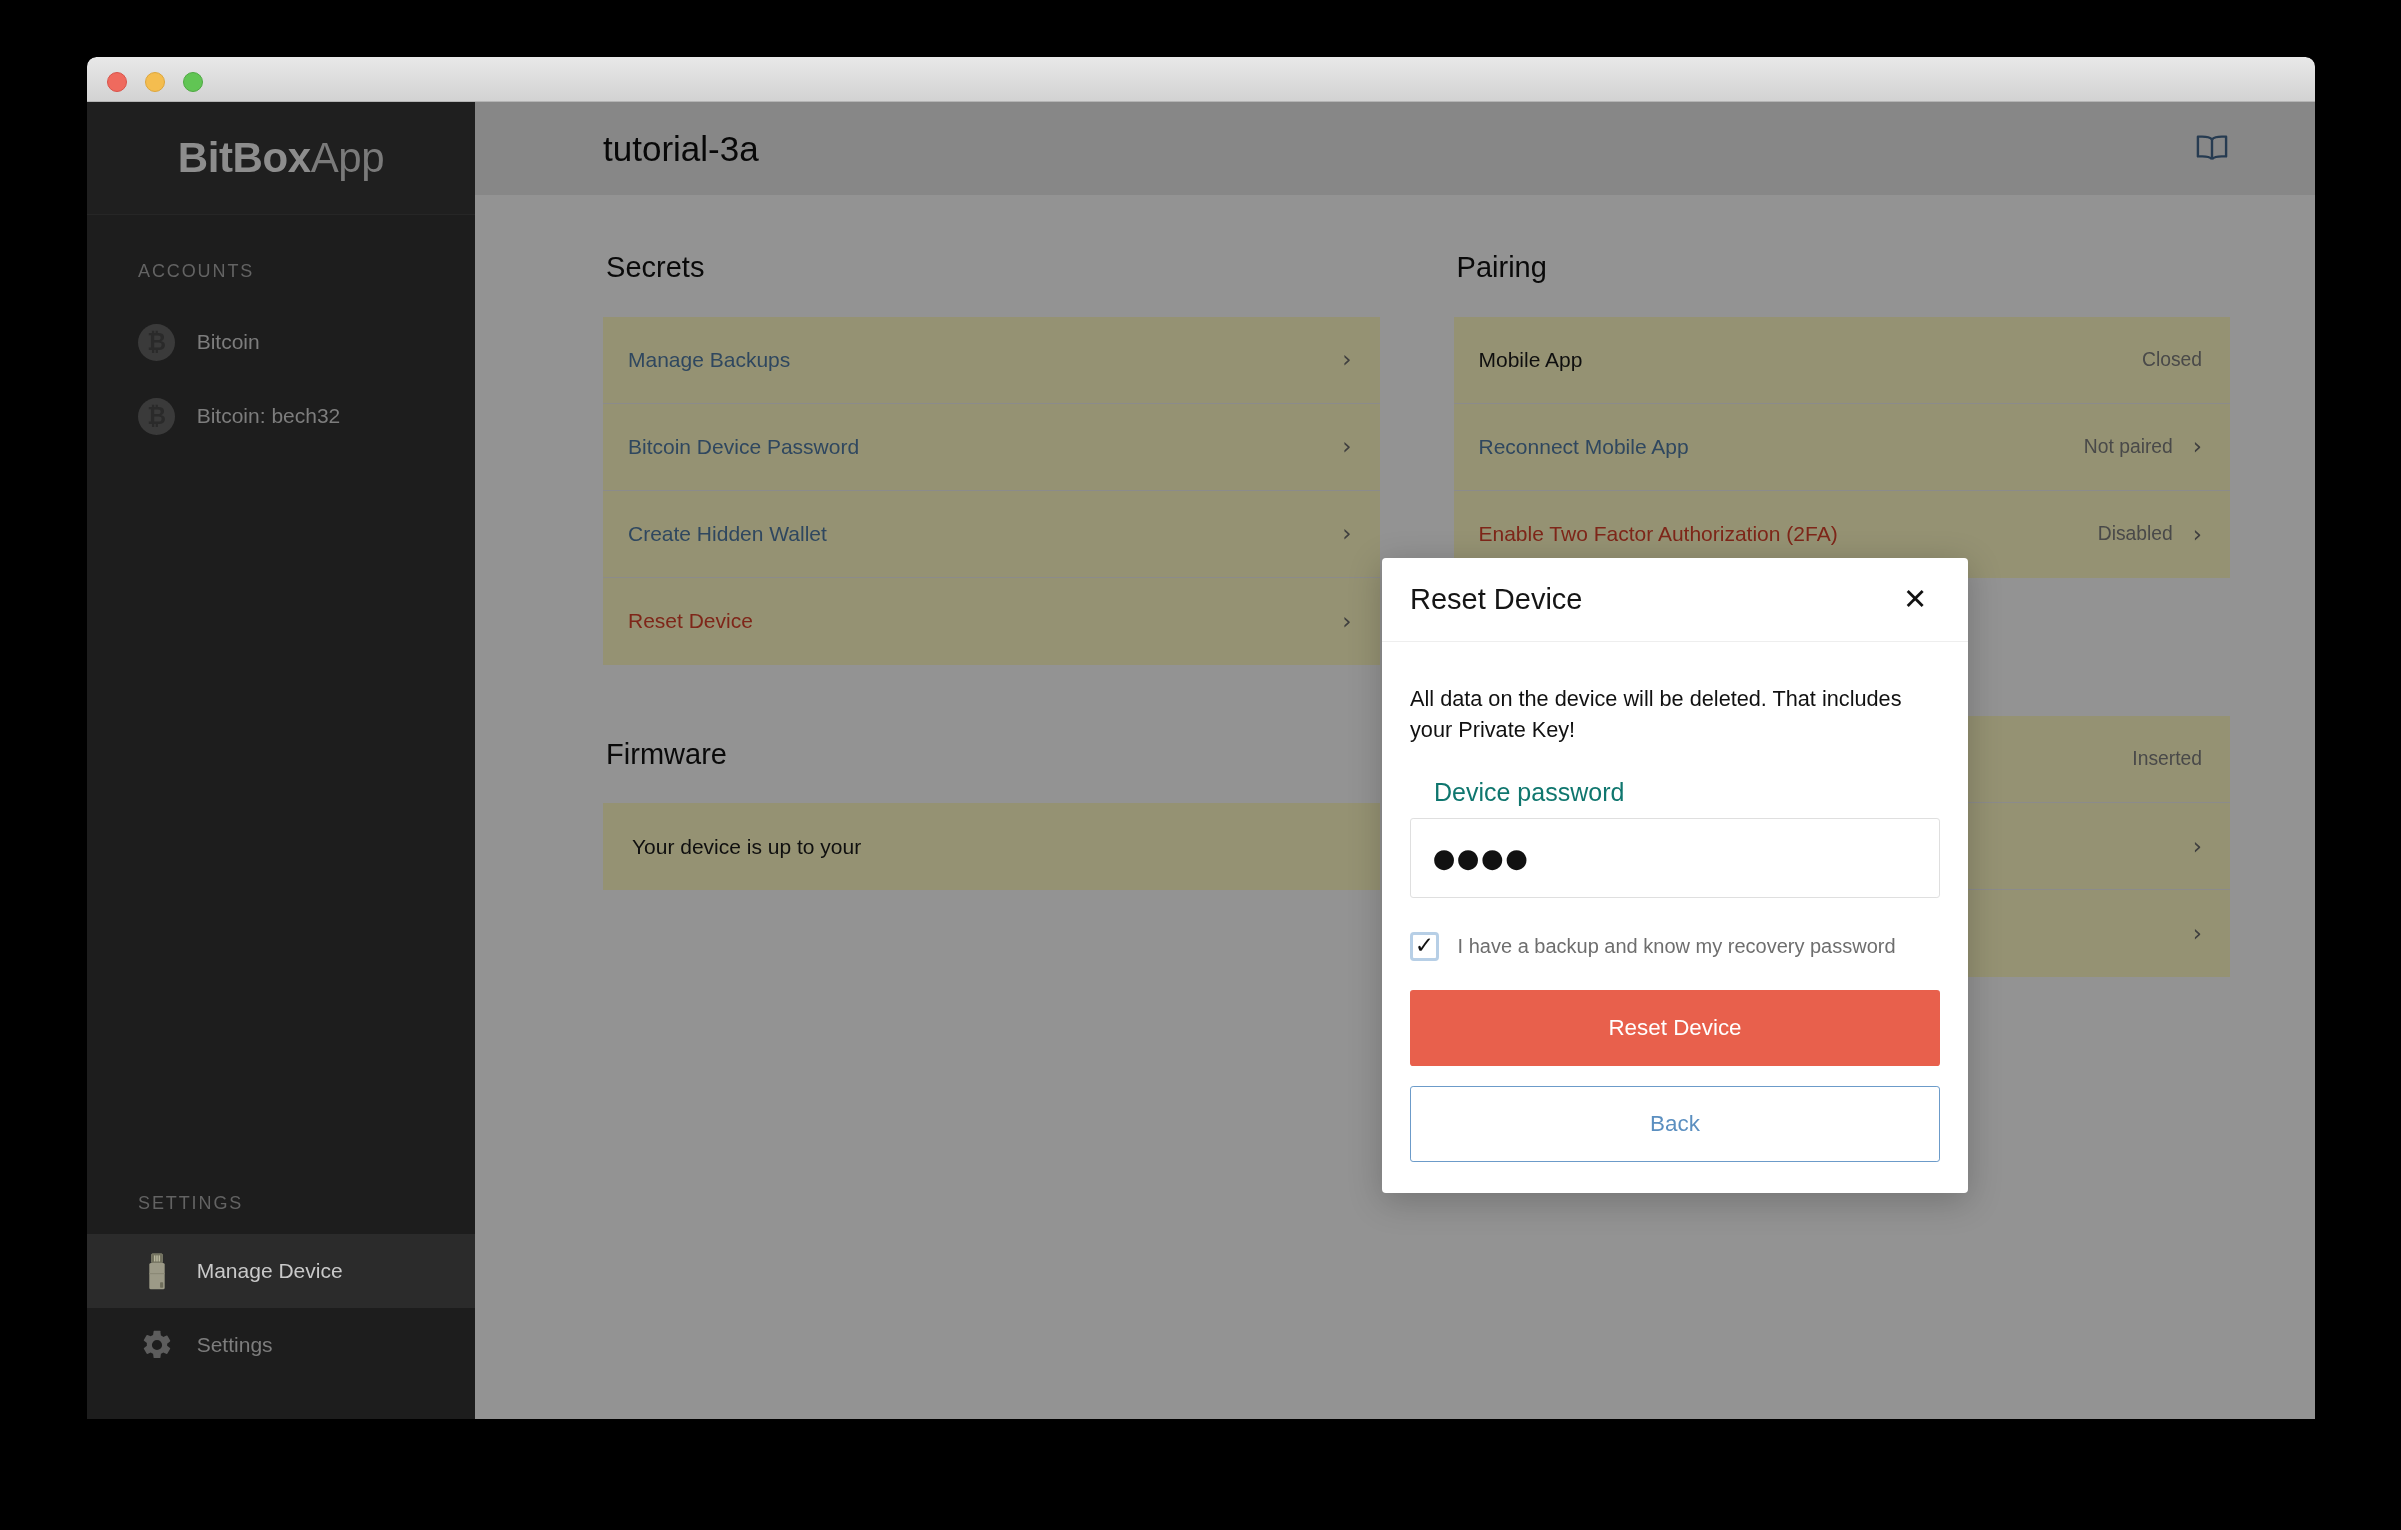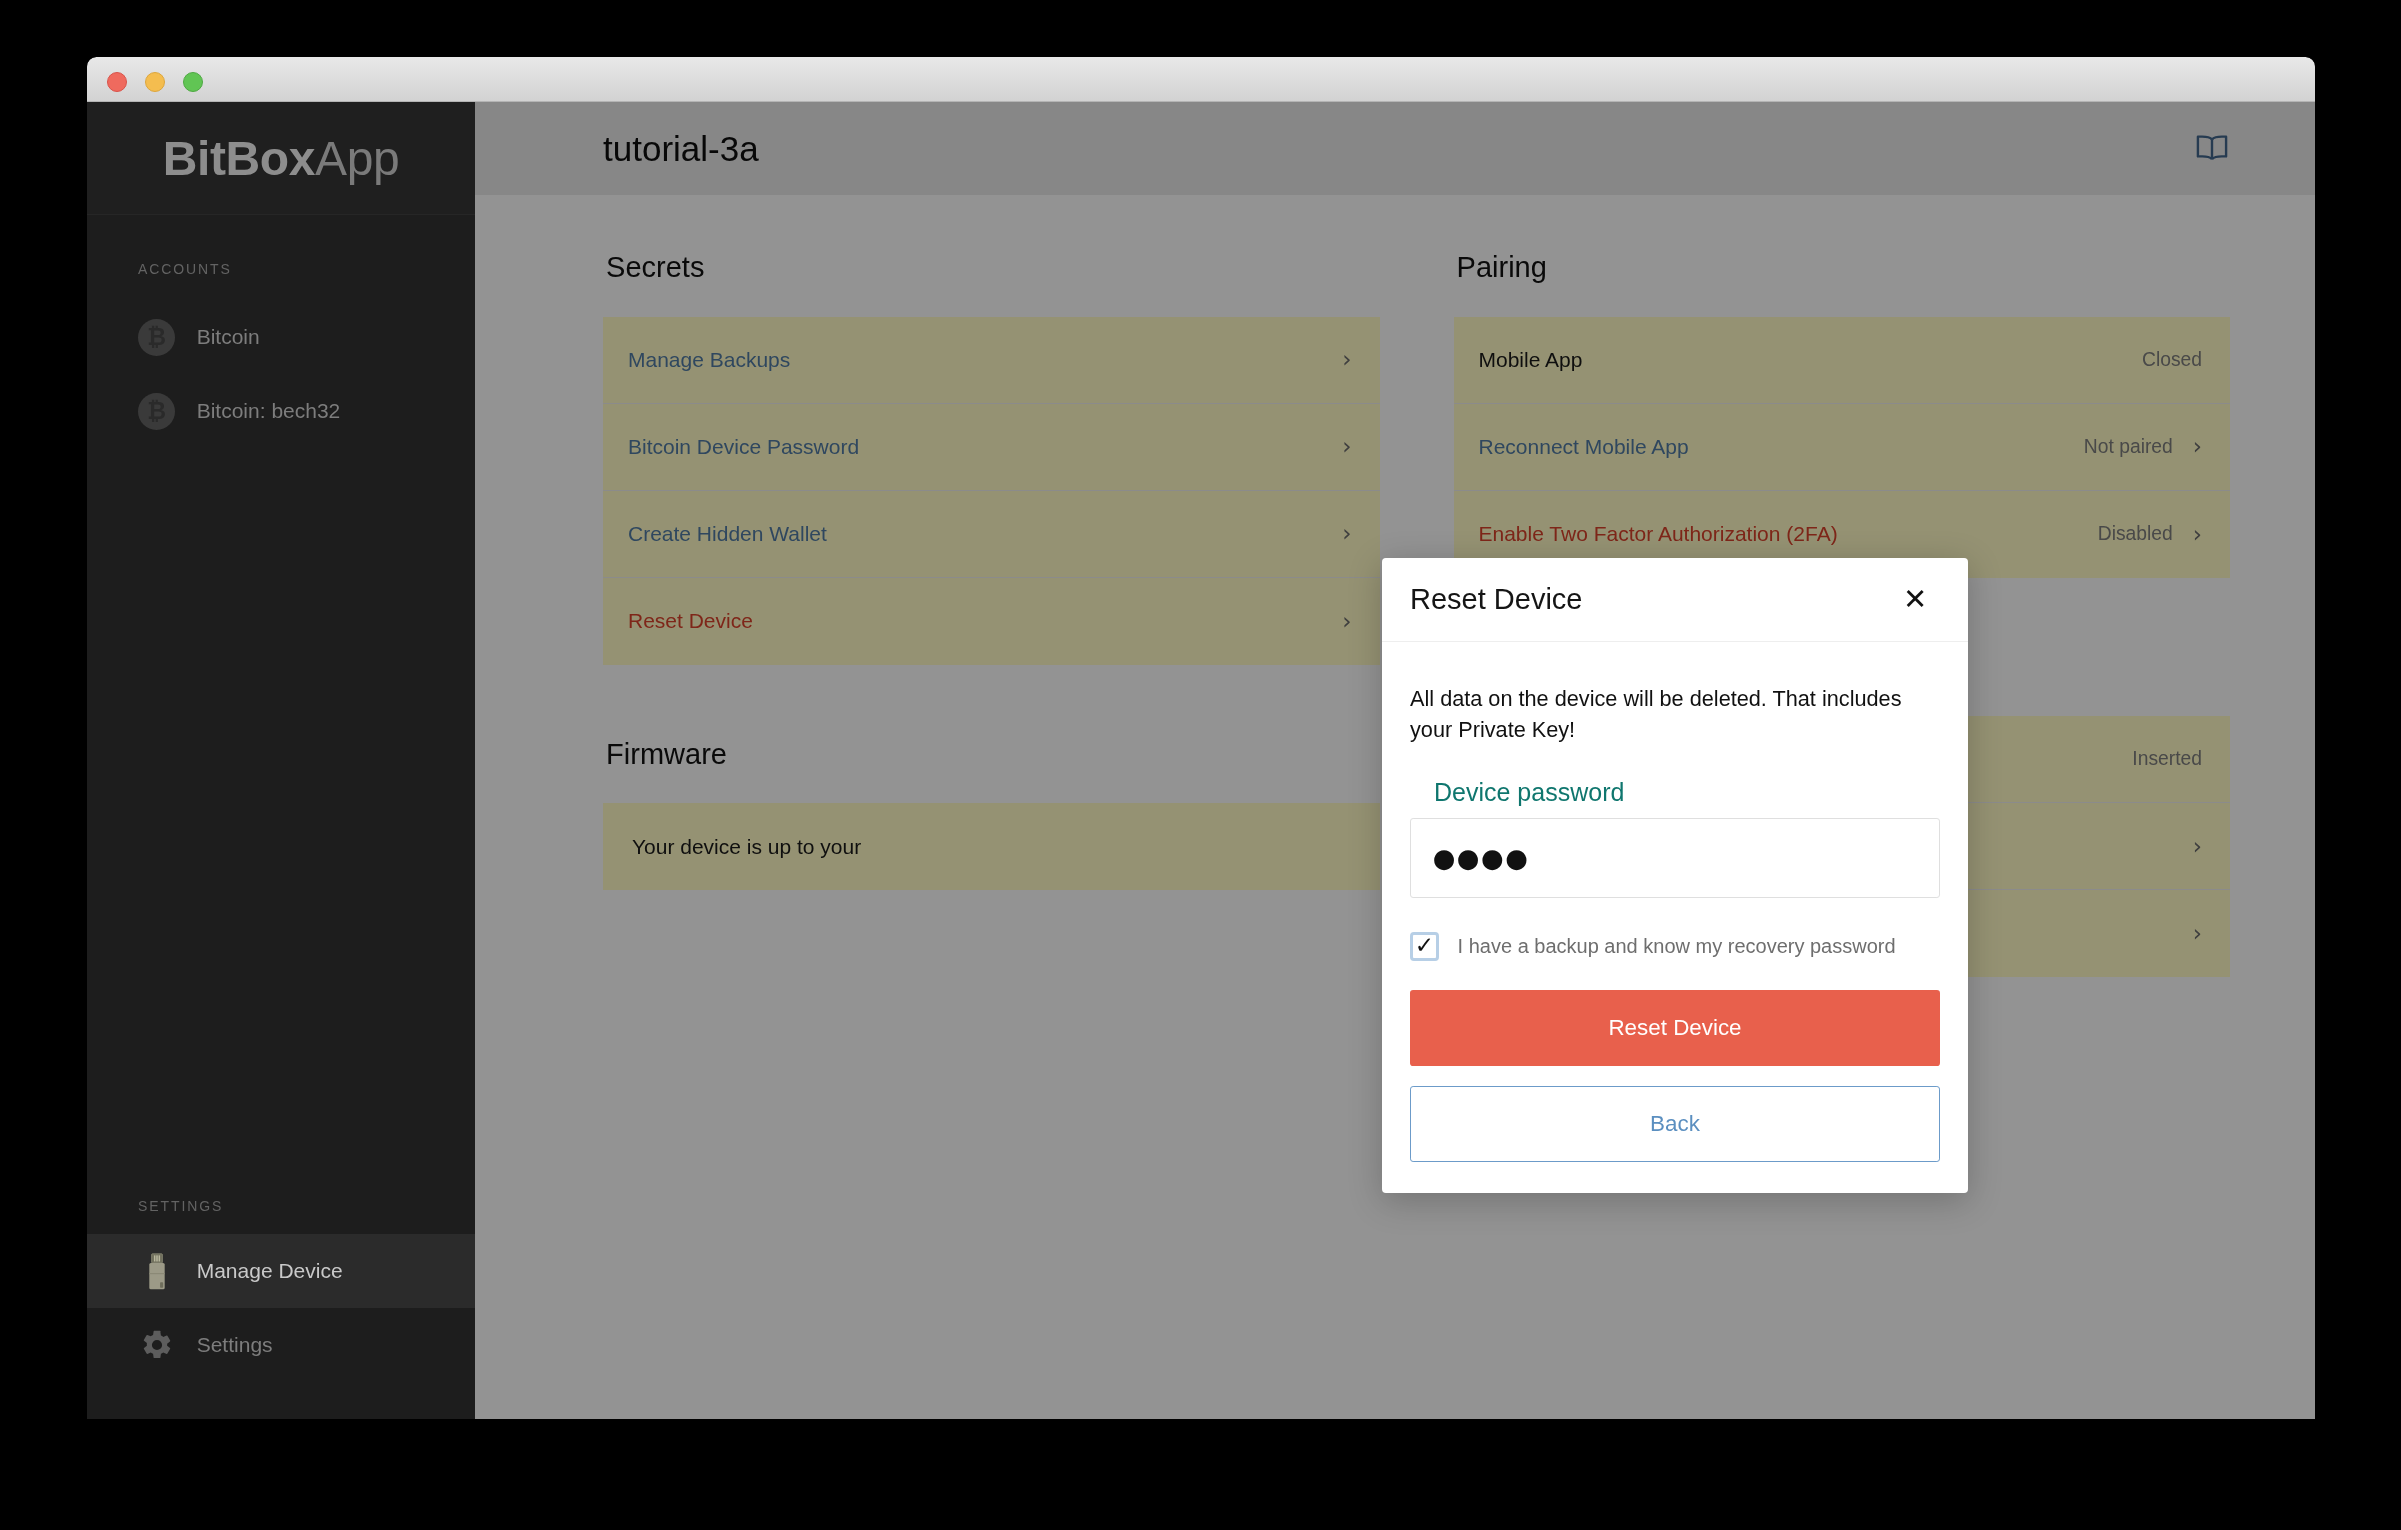--- a/index.html
+++ b/index.html
@@ -43,27 +43,27 @@
     background: #1d1d1d;
     color: #8a8a8a;
   }
   #logo-area {
     height: 113px;
     display: flex; align-items: center; justify-content: center;
     background: #1f1f1f;
     border-bottom: 0.8px solid #262626;
   }
   #logo {
-    font-size: 48px; letter-spacing: -0.4px; color: #7c7c7c;
+    font-size: 42px; letter-spacing: -0.4px; color: #7c7c7c;
   }
   #logo .bold { font-weight: bold; color: #8d8d8d; }
   #logo .light { font-weight: normal; color: #7a7a7a; }
 
   .section-label {
-    font-size: 14px; letter-spacing: 1.9px;
+    font-size: 18px; letter-spacing: 1.9px;
     color: #636363;
     padding: 46px 0 0 51px;
   }
   #accounts-label { padding-top: 46px; }
 
   .nav-item {
     display: flex; align-items: center;
     height: 74px;
     padding-left: 51px;
     font-size: 21px;

